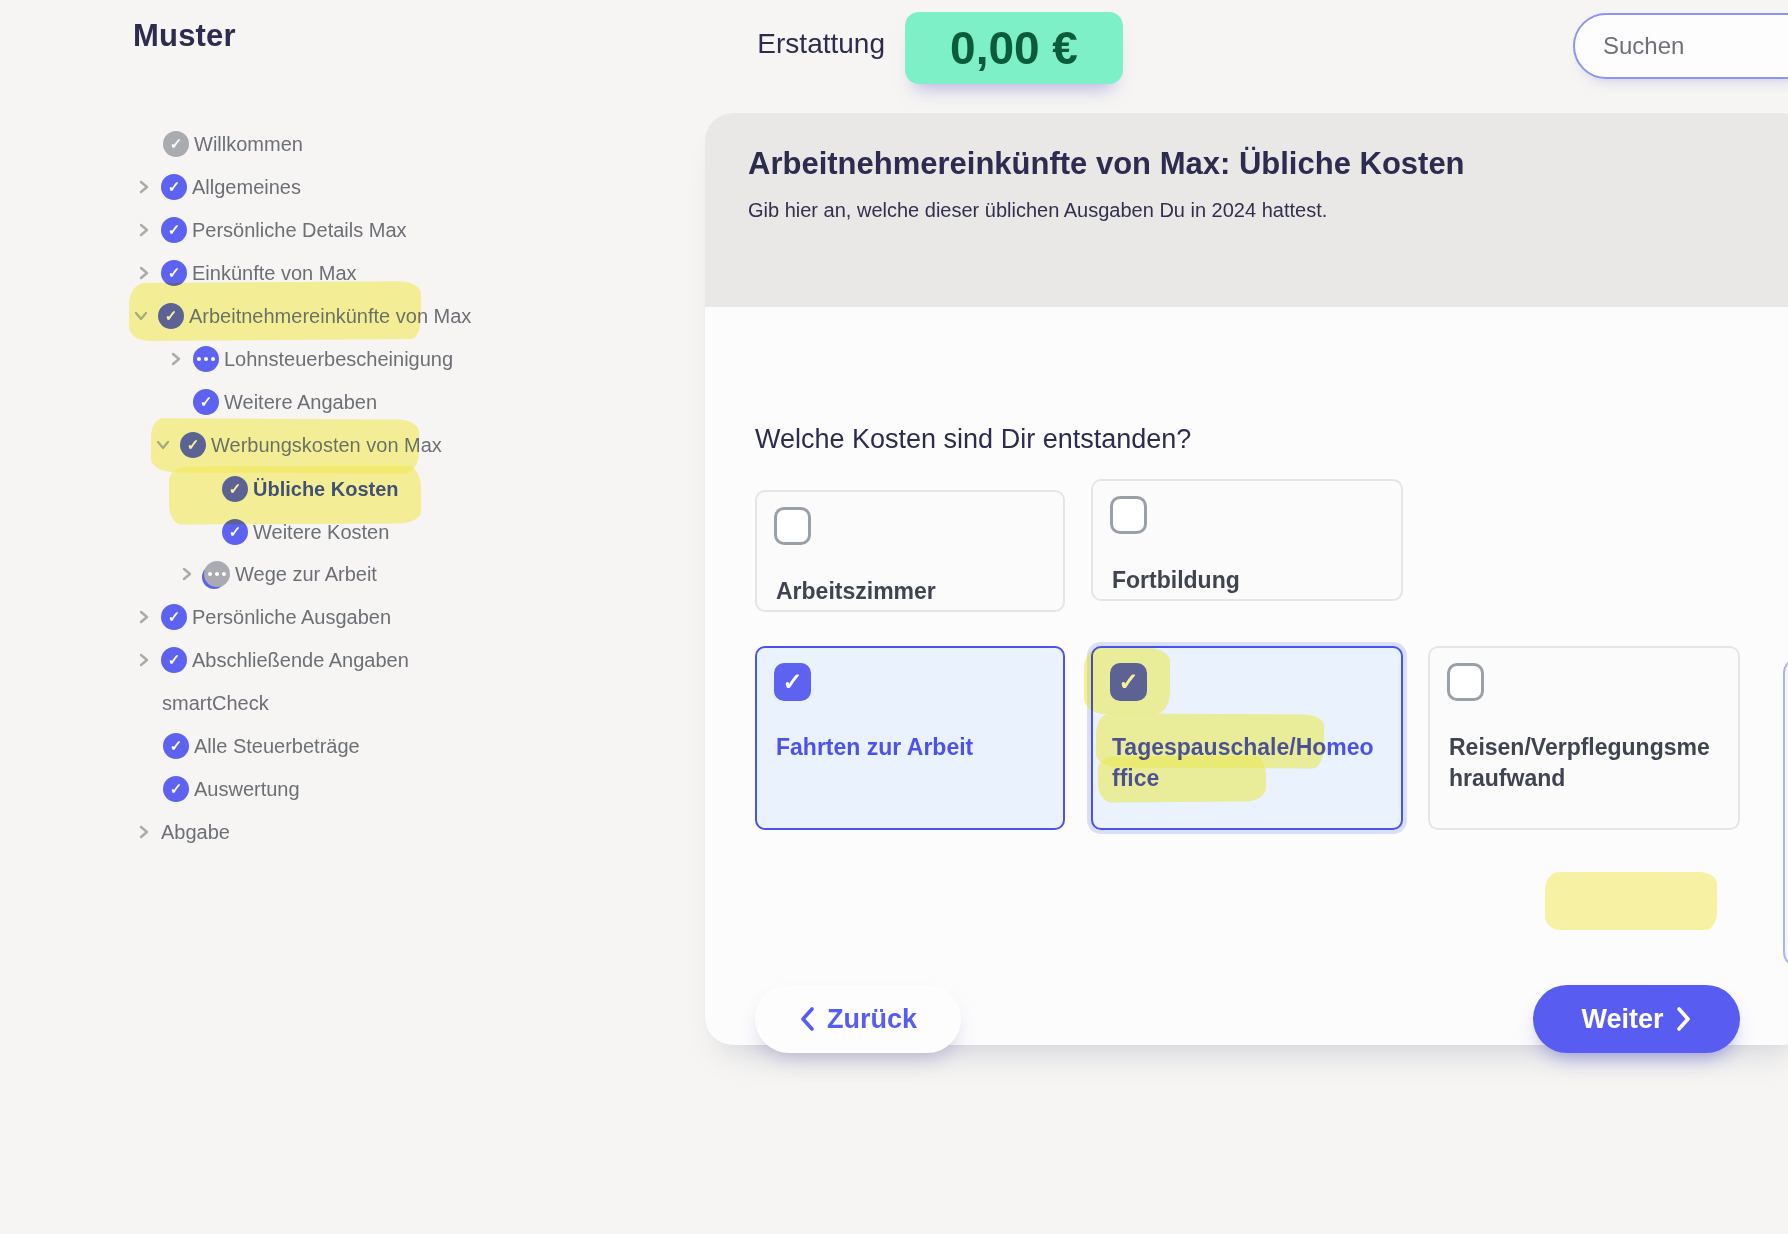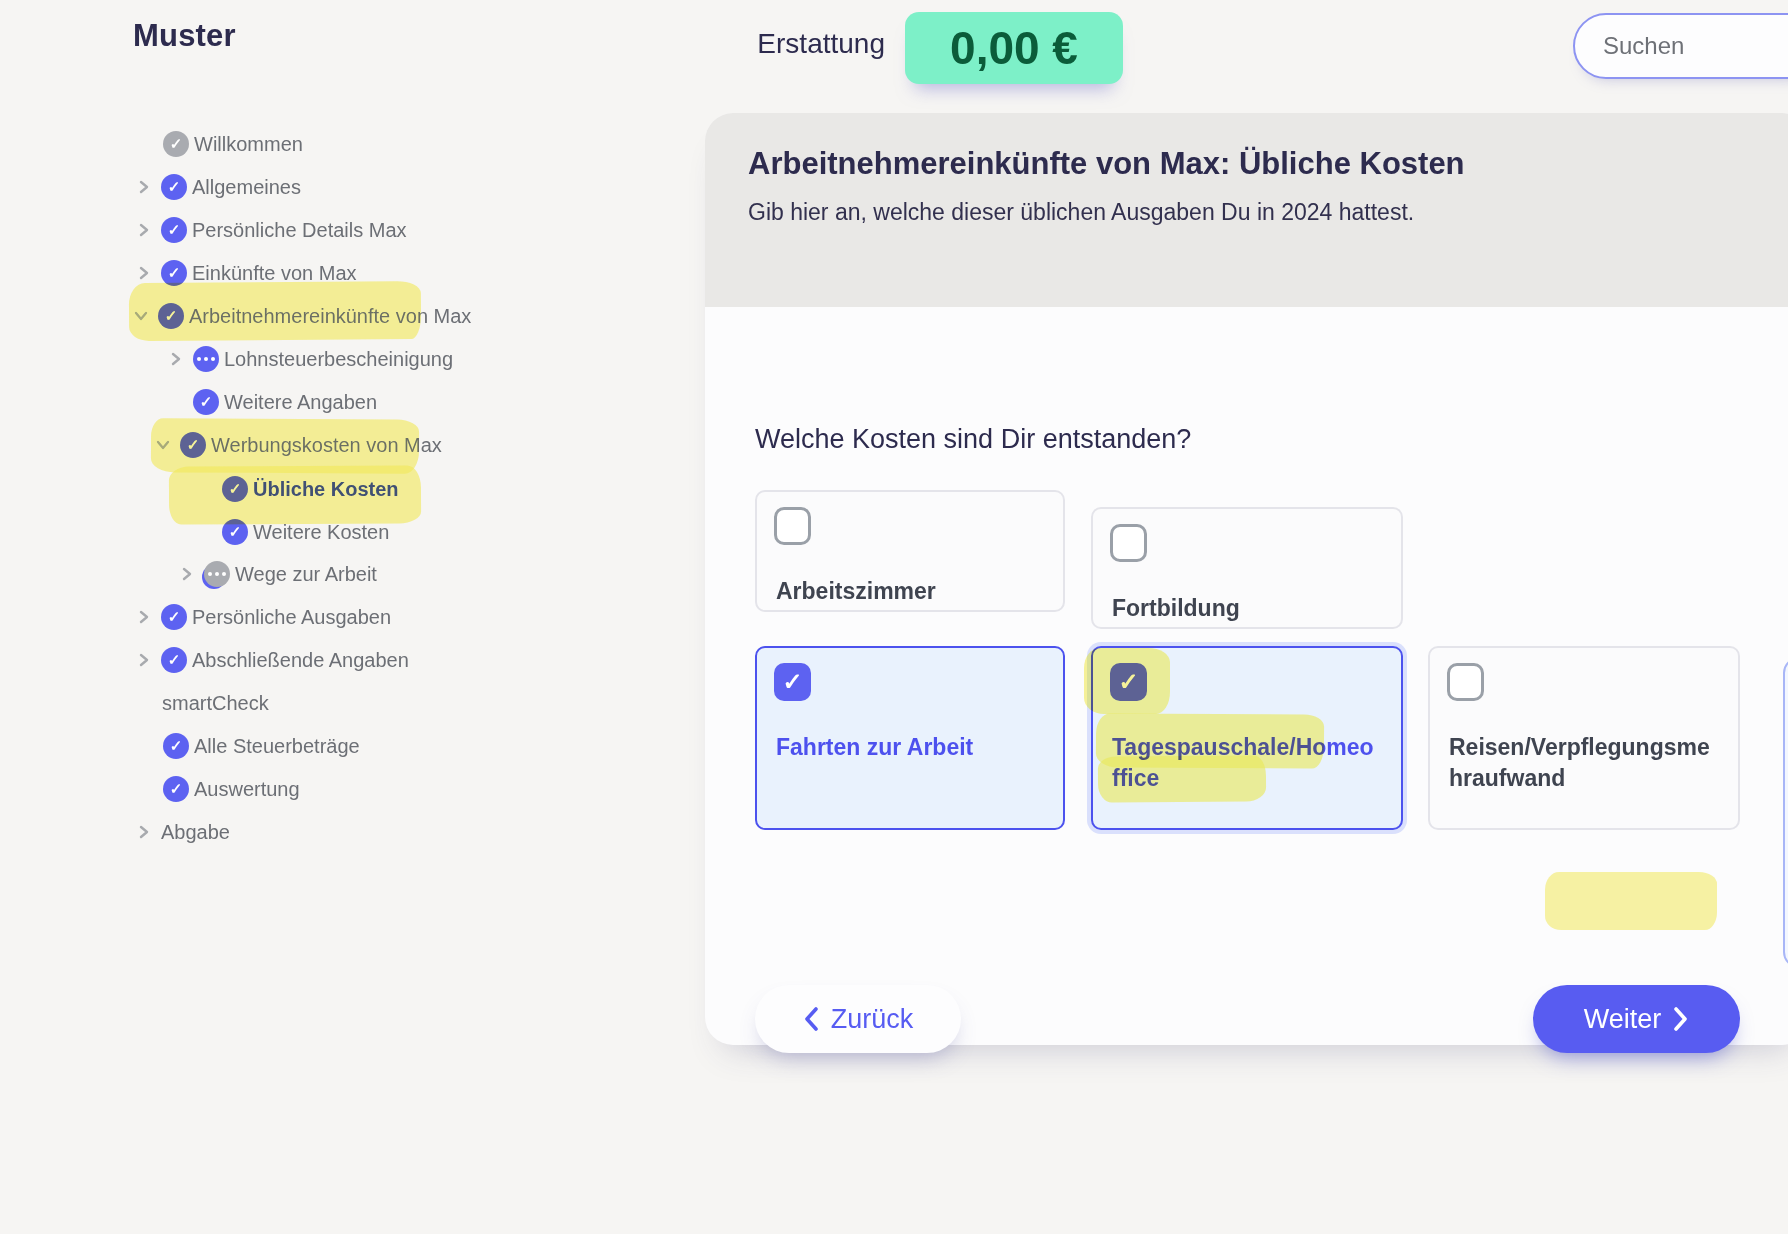--- a/index.html
+++ b/index.html
@@ -47,21 +47,21 @@
   
   .panel{
     position:absolute;left:705px;top:113px;width:1105px;height:932px;border-radius:28px;
     background:#fcfcfd;box-shadow:0 22px 34px -20px rgba(60,60,110,.25);
   }
   .panel-head{
     position:absolute;left:0;top:0;right:0;height:194px;background:#e9e8e6;
     border-radius:28px 28px 0 0;
   }
   .panel-title{position:absolute;left:43px;top:33px;font-size:31px;font-weight:800;color:#2d2b4e;white-space:nowrap;}
-  .panel-sub{position:absolute;left:43px;font-size:23px;font-weight:400;color:#32304e;white-space:nowrap;}
+  .panel-sub{position:absolute;left:43px;font-size:20px;font-weight:400;color:#32304e;white-space:nowrap;}
   .sub1{top:86px;} .sub2{top:129px;}
   .question{position:absolute;left:50px;top:311px;font-size:27px;font-weight:500;color:#2d2b4e;}
   
   .card{
     position:absolute;border-radius:10px;background:#fbfbfc;border:2px solid #e4e4ea;
     box-sizing:border-box;cursor:pointer;
   }
   .card.checked{background:#e9f2fd;border-color:#4c52ee;}
   .card.focus{box-shadow:0 0 0 4px rgba(130,150,250,.28);}
   .cbx{
@@ -72,21 +72,21 @@
     color:#fff;font-size:24px;font-weight:700;}
   .card .clabel{
     position:absolute;left:19px;top:84px;right:20px;
     font-size:23px;font-weight:700;color:#3f4450;line-height:31px;overflow-wrap:anywhere;
   }
   .card.checked .clabel{color:#4d51ee;}
   
   .btn{
     position:absolute;top:872px;height:68px;border-radius:34px;border:none;cursor:pointer;
     display:flex;align-items:center;justify-content:center;gap:10px;
-    font-family:"Liberation Sans", sans-serif;font-size:27px;font-weight:400;
+    font-family:"Liberation Sans", sans-serif;font-size:27px;font-weight:700;
   }
   .btn-back{left:50px;width:206px;background:#fdfdfe;color:#575cf2;box-shadow:0 12px 22px -8px rgba(90,90,160,.35);}
   .btn-next{left:828px;width:207px;background:#585cf1;color:#ffffff;box-shadow:0 12px 20px -8px rgba(70,75,200,.5);}
   
   .marker{
     position:absolute;background:rgba(240,232,90,.62);mix-blend-mode:darken;
     pointer-events:none;z-index:40;
   }
   .mA{left:129px;top:282px;width:292px;height:58px;border-radius:16px 24px 10px 20px / 22px 12px 24px 14px;transform:rotate(-.4deg);}
   .mB{left:151px;top:419px;width:268px;height:54px;border-radius:12px 22px 14px 24px / 18px 12px 22px 14px;transform:rotate(.3deg);}
@@ -273,21 +273,21 @@
     <h1 class="panel-title" style="margin:0">Arbeitnehmereinkünfte von Max: Übliche Kosten</h1>
     <p class="panel-sub sub1" style="margin:0">Gib hier an, welche dieser üblichen Ausgaben Du in 2024 hattest.</p>
   </div>
 
   <div class="question">Welche Kosten sind Dir entstanden?</div>
 
   <div class="card" style="left:50px;top:377px;width:310px;height:122px">
     <div class="cbx"></div>
     <div class="clabel">Arbeitszimmer</div>
   </div>
-  <div class="card" style="left:386px;top:394px;width:312px;height:122px">
+  <div class="card" style="left:386px;top:366px;width:312px;height:122px">
     <div class="cbx"></div>
     <div class="clabel">Fortbildung</div>
   </div>
 
   <div class="card checked" style="left:50px;top:533px;width:310px;height:184px">
     <div class="cbx on">✓</div>
     <div class="clabel">Fahrten zur Arbeit</div>
   </div>
   <div class="card checked focus" style="left:386px;top:533px;width:312px;height:184px">
     <div class="cbx on">✓</div>

